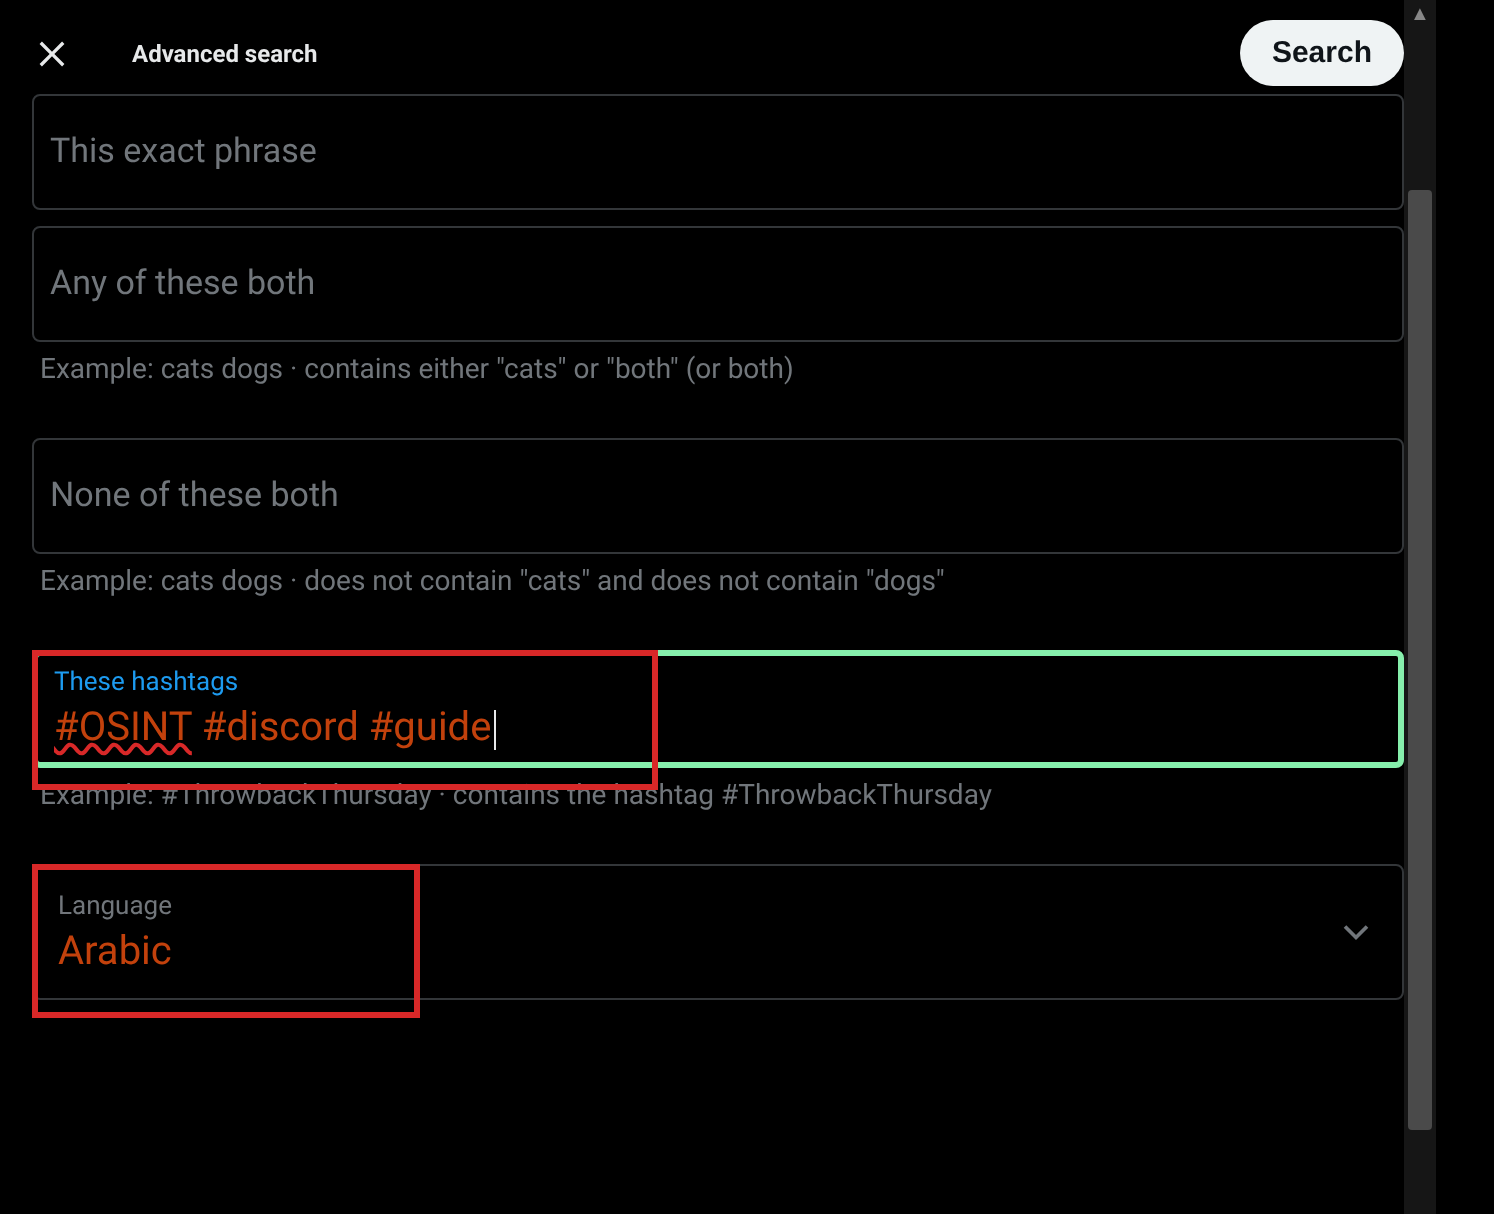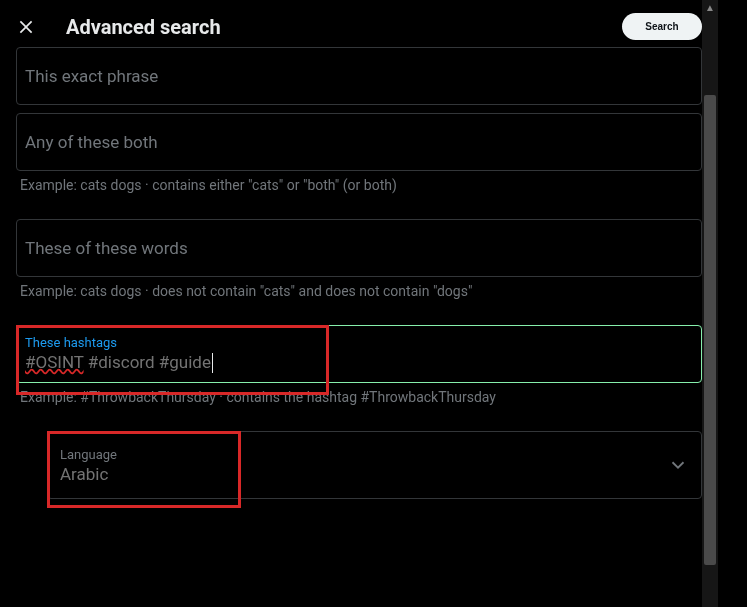--- a/index.html
+++ b/index.html
@@ -29,31 +29,31 @@
     }
     .close-icon {
       width: 20px;
       height: 20px;
       color: #e7e9ea;
       cursor: pointer;
       margin-right: 30px;
     }
     .title {
       color: #e7e9ea;
-      font-size: 20px;
+      font-size: 12px;
       font-weight: 700;
       flex: 1;
     }
     .search-btn {
       background: #eff3f4;
       color: #0f1419;
       border: none;
       border-radius: 9999px;
       padding: 8px 16px;
-      font-size: 10px;
+      font-size: 15px;
       font-weight: 700;
       cursor: pointer;
       min-width: 80px;
     }
     .content {
       padding: 4px 16px;
     }
     .field-group {
       margin-bottom: 8px;
     }
@@ -61,39 +61,39 @@
       border: 1px solid #333639;
       border-radius: 4px;
       padding: 8px 8px;
       position: relative;
       min-height: 58px;
       display: flex;
       flex-direction: column;
       justify-content: center;
     }
     .input-container.focused {
-      border: 1px solid #86efac;
+      border: 3px solid #86efac;
     }
     .field-label {
       color: #71767b;
       font-size: 17px;
     }
     .field-label-small {
       color: #1d9bf0;
       font-size: 13px;
       margin-bottom: 2px;
     }
     .field-label-small-grey {
       color: #71767b;
       font-size: 13px;
       margin-bottom: 2px;
     }
     .field-value {
-      color: #737373;
-      font-size: 17px;
+      color: #c2410c;
+      font-size: 20px;
     }
     .example-text {
       color: #71767b;
       font-size: 14px;
       padding: 6px 4px 18px 4px;
     }
     .select-container {
       border: 1px solid #333639;
       border-radius: 4px;
       padding: 8px 12px;
@@ -184,35 +184,35 @@
 
     <div class="field-group">
       <div class="input-container">
         <div class="field-label">Any of these both</div>
       </div>
       <div class="example-text">Example: cats dogs · contains either "cats" or "both" (or both)</div>
     </div>
 
     <div class="field-group">
       <div class="input-container">
-        <div class="field-label">These of these words</div>
+        <div class="field-label">None of these both</div>
       </div>
       <div class="example-text">Example: cats dogs · does not contain "cats" and does not contain "dogs"</div>
     </div>
 
     <div class="field-group" style="position:relative;">
       <div class="input-container focused" style="padding-top:6px;padding-bottom:6px;">
         <div class="field-label-small">These hashtags</div>
         <div class="field-value"><span class="underline-red">#OSINT</span> #discord #guide<span class="cursor-line"></span></div>
       </div>
       <div class="highlight-box" style="left:0;top:0;width:313px;height:70px;"></div>
       <div class="example-text">Example: #ThrowbackThursday · contains the hashtag #ThrowbackThursday</div>
     </div>
 
-    <div class="field-group" style="position:relative;margin-left:31px;">
+    <div class="field-group" style="position:relative;">
       <div class="select-container">
         <div class="select-left">
           <div class="field-label-small-grey">Language</div>
           <div class="field-value">Arabic</div>
         </div>
         <span class="chevron-icon">
           <svg viewBox="0 0 24 24" fill="none" stroke="currentColor" stroke-width="2">
               <path d="M6 9l6 6 6-6"></path>
             </svg>
         </span>

